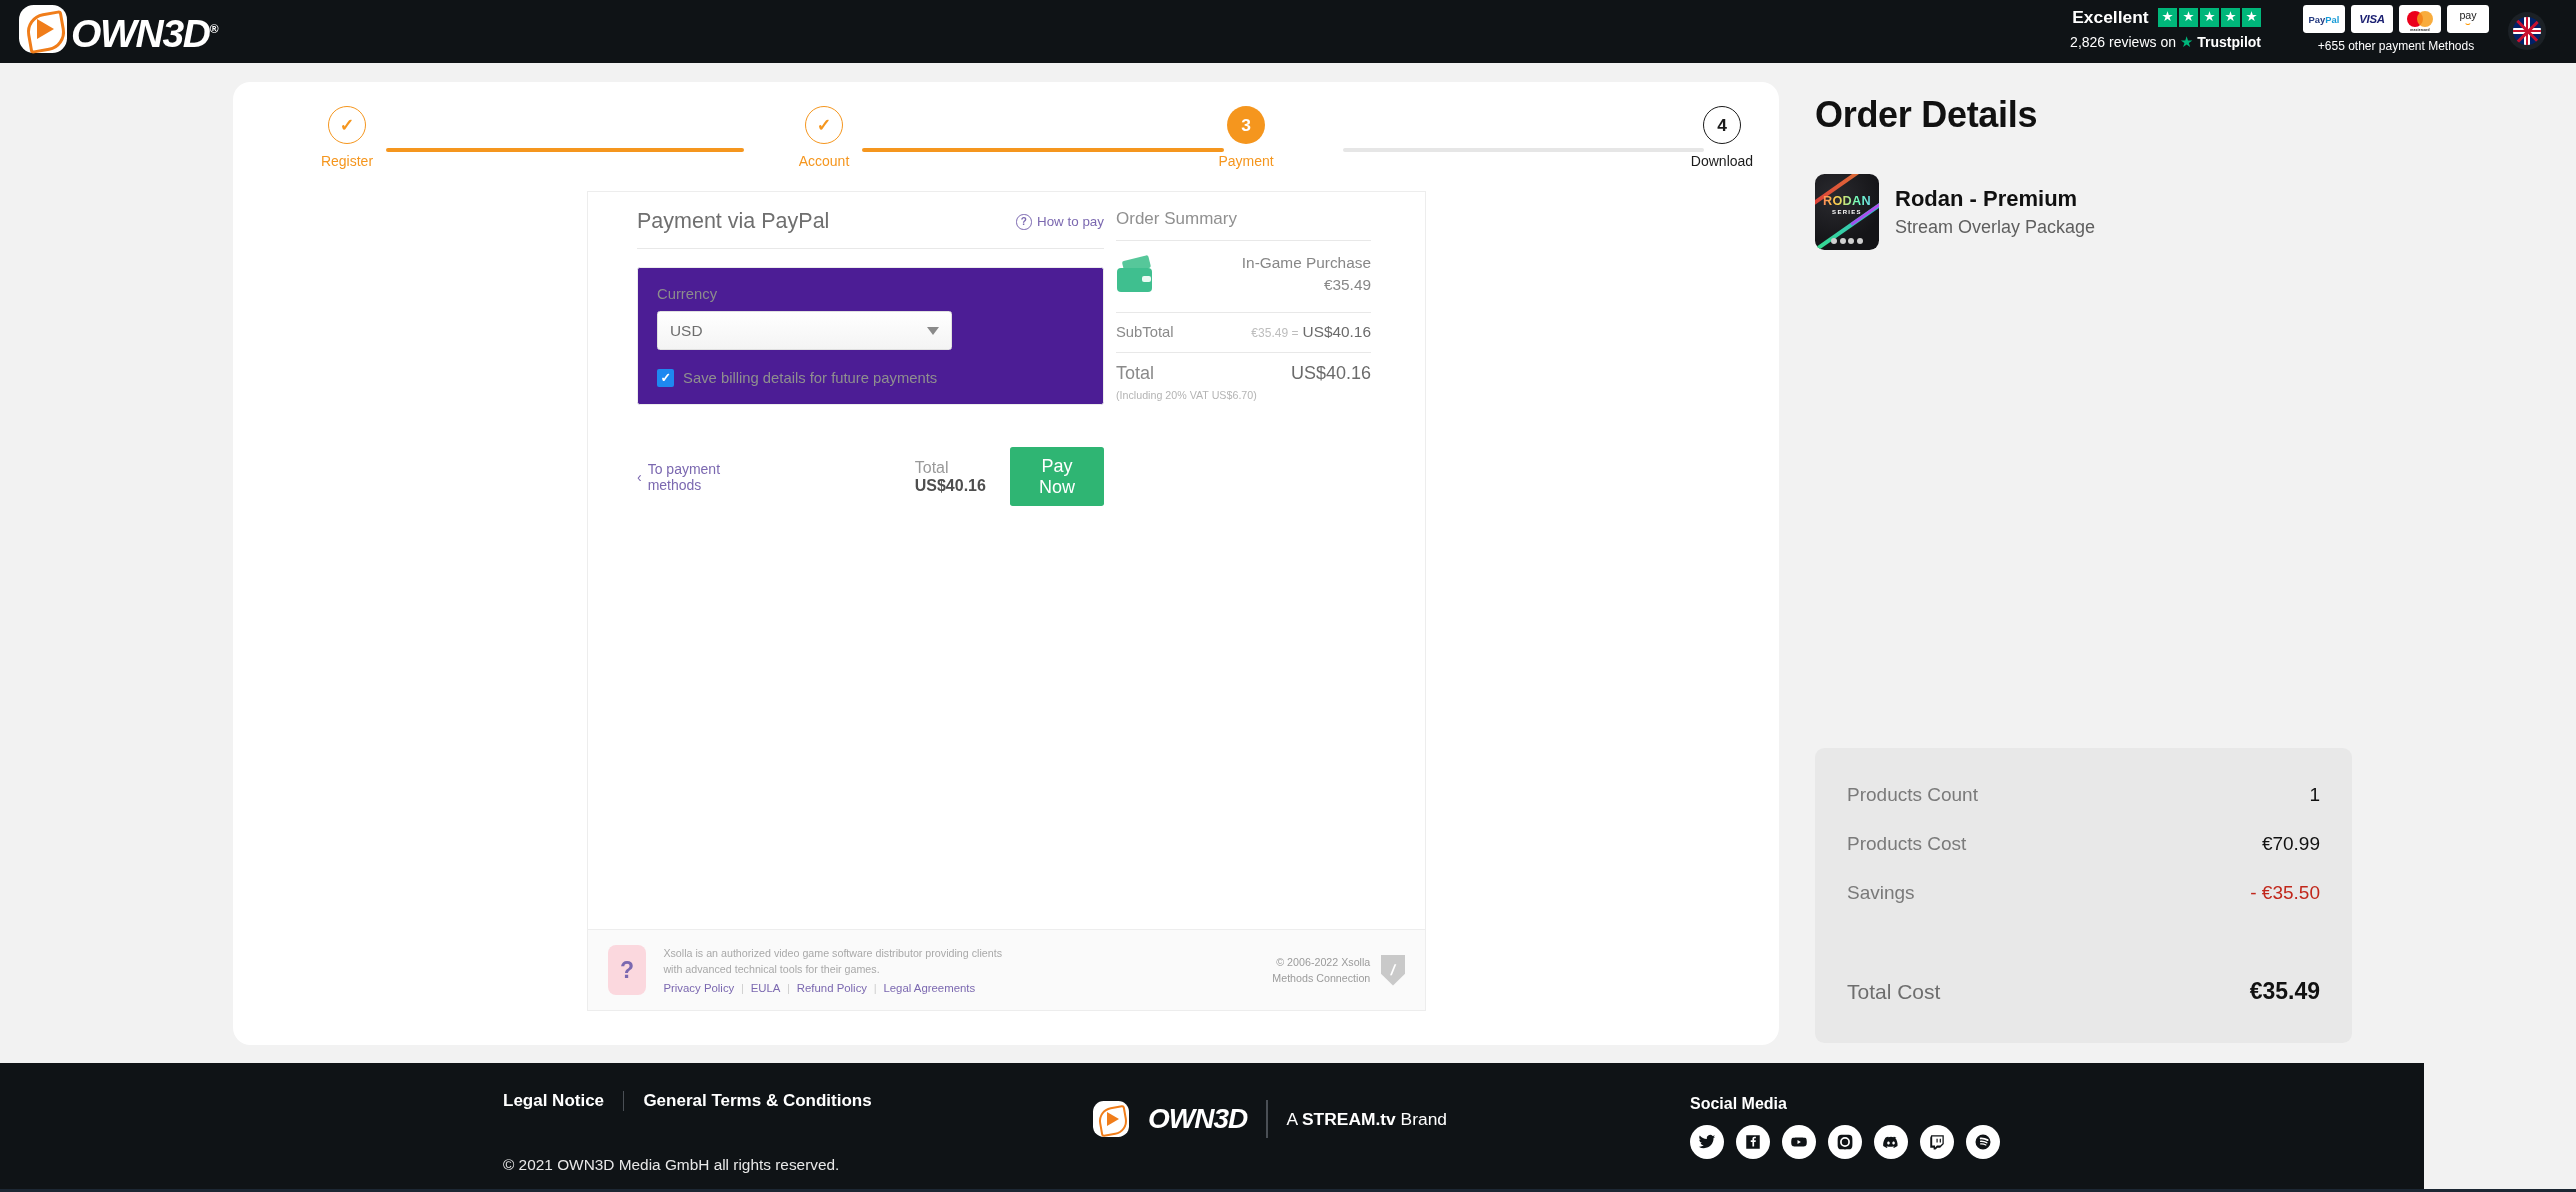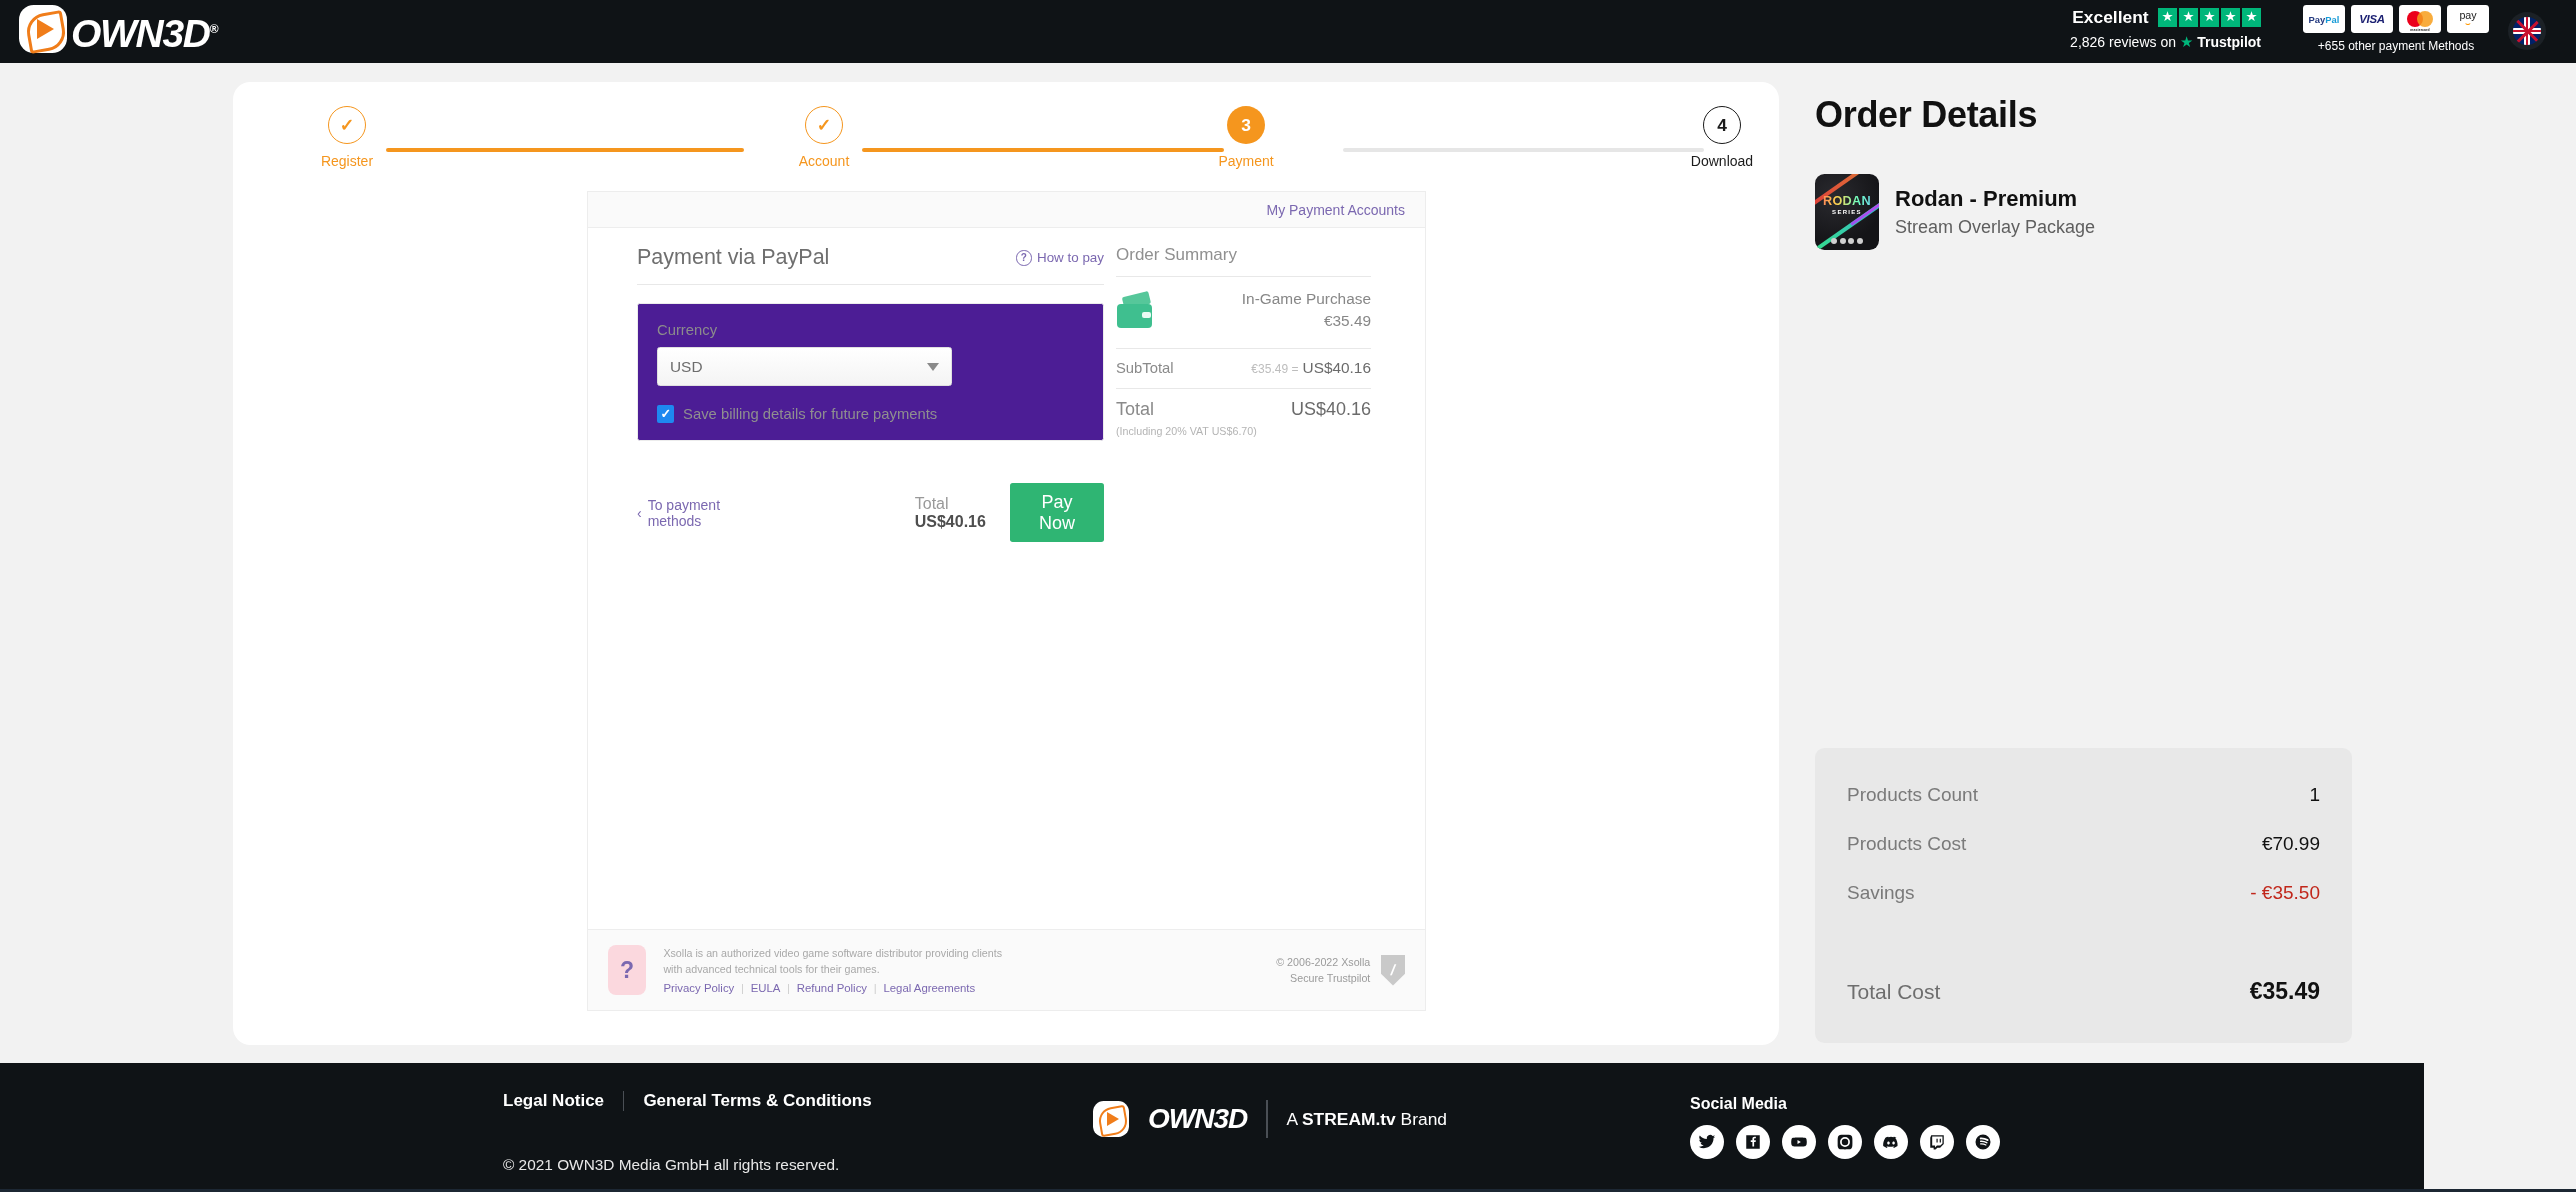--- a/index.html
+++ b/index.html
@@ -328,23 +328,20 @@
         <div class="lbl on">Payment</div>
       </div>
       <div class="step" style="left:1415px;">
         <div class="bubble todo">4</div>
         <div class="lbl off">Download</div>
       </div>
     </div>
 
     <div class="xs">
 
-      <div class="xs-top">
-        <a href="#">My Payment Accounts</a>
-      </div>
 
       <div class="xs-body">
         <div class="xs-left">
           <div class="xs-head">
             <div class="xs-title">Payment via PayPal</div>
             <div class="howto">
               <span class="q-ic">?</span>
               <span>How to pay</span>
             </div>
           </div>
@@ -409,21 +406,21 @@
           </div>
         <div class="xs-foot-txt">
           <div class="xs-foot-line">Xsolla is an authorized video game software distributor providing clients</div>
           <div class="xs-foot-line">with advanced technical tools for their games.</div>
           <div class="xs-links">
             <a href="#">Privacy Policy</a><i>|</i><a href="#">EULA</a><i>|</i><a href="#">Refund Policy</a><i>|</i><a href="#">Legal Agreements</a>
           </div>
         </div>
         <div class="xs-secure">
           <div>© 2006-2022 Xsolla</div>
-          <div>Secure Trustpilot</div>
+          <div>Methods Connection</div>
         </div>
         <div class="shield">
             <span>/</span>
           </div>
       </div>
     </div>
   </div>
 
   <div class="side">
     <div class="side-title">Order Details</div>

